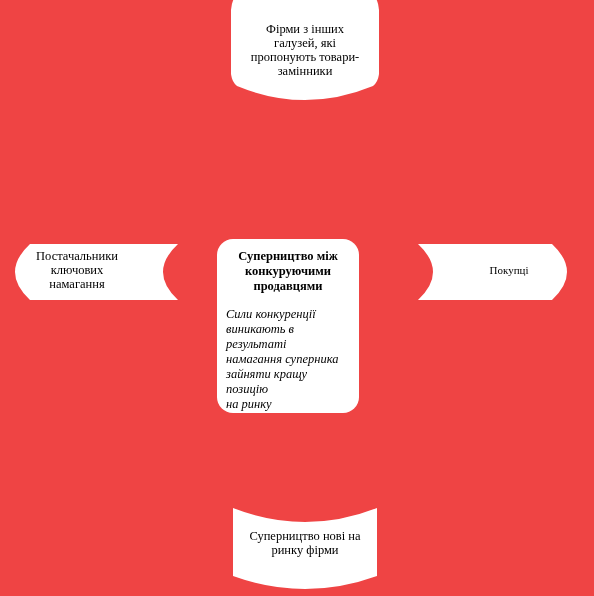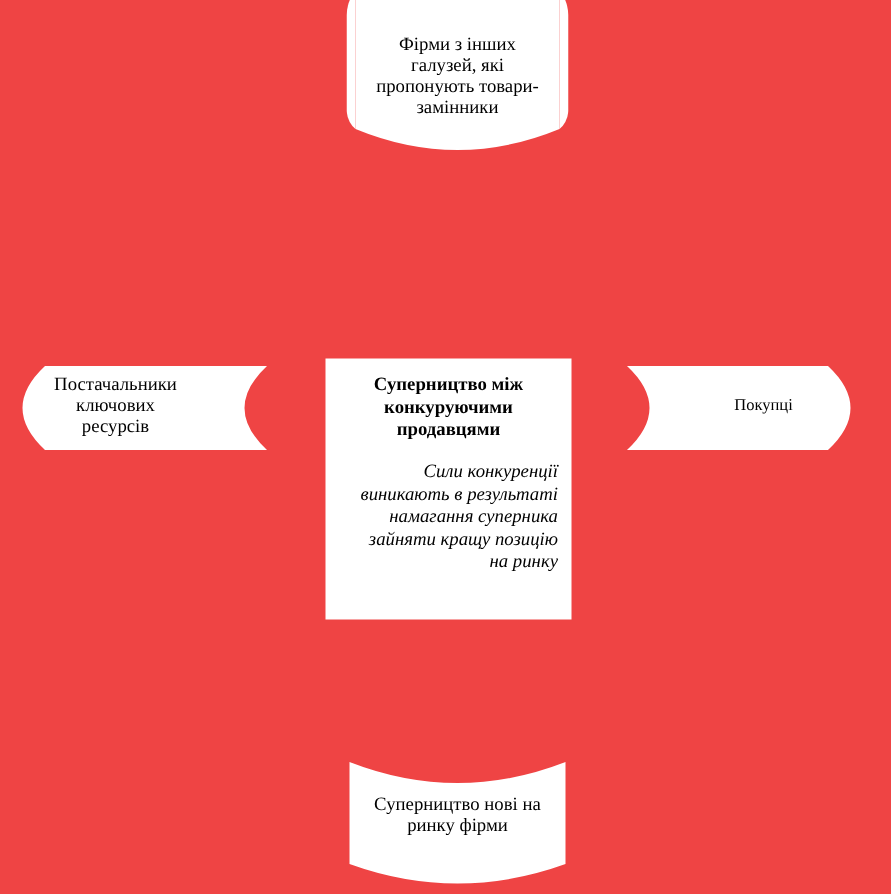--- a/index.html
+++ b/index.html
@@ -88,40 +88,41 @@
     top: 264px;
     width: 126px;
     font-size: 11px;
   }
 
   
   #center-box {
     position: absolute;
     left: 217px;
     top: 239px;
-    width: 164px;
+    width: 142px;
     height: 174px;
     background: #ffffff;
     box-sizing: border-box;
     padding: 10px 9px 16px 9px;
+    border-radius: 16px;
   }
   #center-title {
     color: #000000;
     font-weight: bold;
     font-size: 12.5px;
     line-height: 1.18;
     text-align: center;
     white-space: pre-line;
   }
   #center-subtitle {
     color: #000000;
     font-style: italic;
     font-size: 12.5px;
     line-height: 1.2;
-    text-align: right;
+    text-align: left;
     margin-top: 14px;
     white-space: pre-line;
   }
 </style>
 </head>
 <body>
 
 <div id="canvas">
 
   <div id="top-shape">
@@ -157,21 +158,21 @@
       <path d="M 30 0
                L 178 0
                Q 148 28 178 56
                L 30 56
                Q 0 28 30 0
                Z" fill="#ffffff" stroke="none"></path>
     </svg>
   </div>
   <div class="shape-text" id="left-text">Постачальники
 ключових
-ресурсів</div>
+намагання</div>
 
   <div id="right-shape">
     <svg viewBox="0 0 166 56" xmlns="http://www.w3.org/2000/svg">
       <path d="M 2 0
                L 136 0
                Q 166 28 136 56
                L 2 56
                Q 32 28 2 0
                Z" fill="#ffffff" stroke="none"></path>
     </svg>

